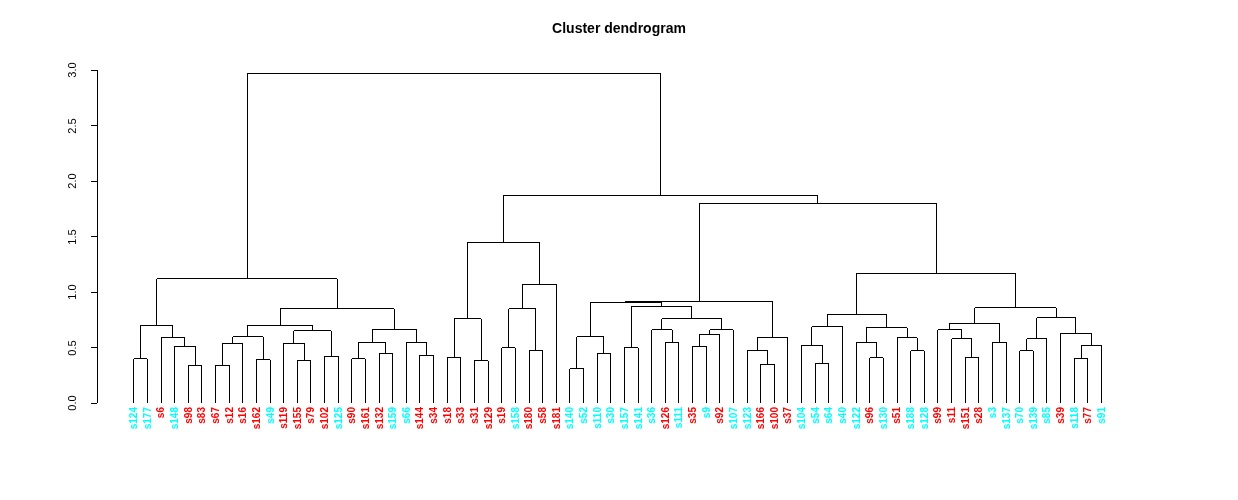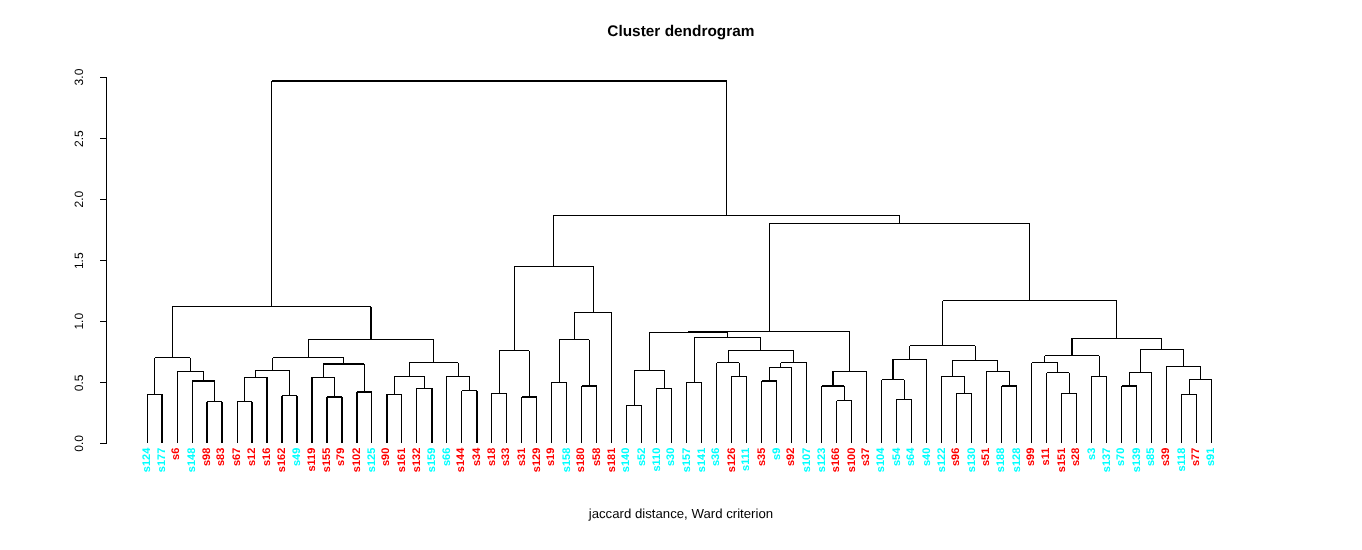--- a/index.html
+++ b/index.html
@@ -323,14 +323,13 @@
         <line x1="97" y1="403" x2="97" y2="70.29999999999995" stroke="#000000" stroke-width="1"></line>
         <line x1="91" y1="403" x2="97" y2="403" stroke="#000000" stroke-width="1"></line>
         <line x1="91" y1="347.55" x2="97" y2="347.55" stroke="#000000" stroke-width="1"></line>
         <line x1="91" y1="292.1" x2="97" y2="292.1" stroke="#000000" stroke-width="1"></line>
         <line x1="91" y1="236.64999999999998" x2="97" y2="236.64999999999998" stroke="#000000" stroke-width="1"></line>
         <line x1="91" y1="181.2" x2="97" y2="181.2" stroke="#000000" stroke-width="1"></line>
         <line x1="91" y1="125.75" x2="97" y2="125.75" stroke="#000000" stroke-width="1"></line>
         <line x1="91" y1="70.29999999999995" x2="97" y2="70.29999999999995" stroke="#000000" stroke-width="1"></line>
       </svg>
     </div>
-  <div id="caption">jaccard distance, Ward criterion</div>
 </div>
 
 </body></html>

